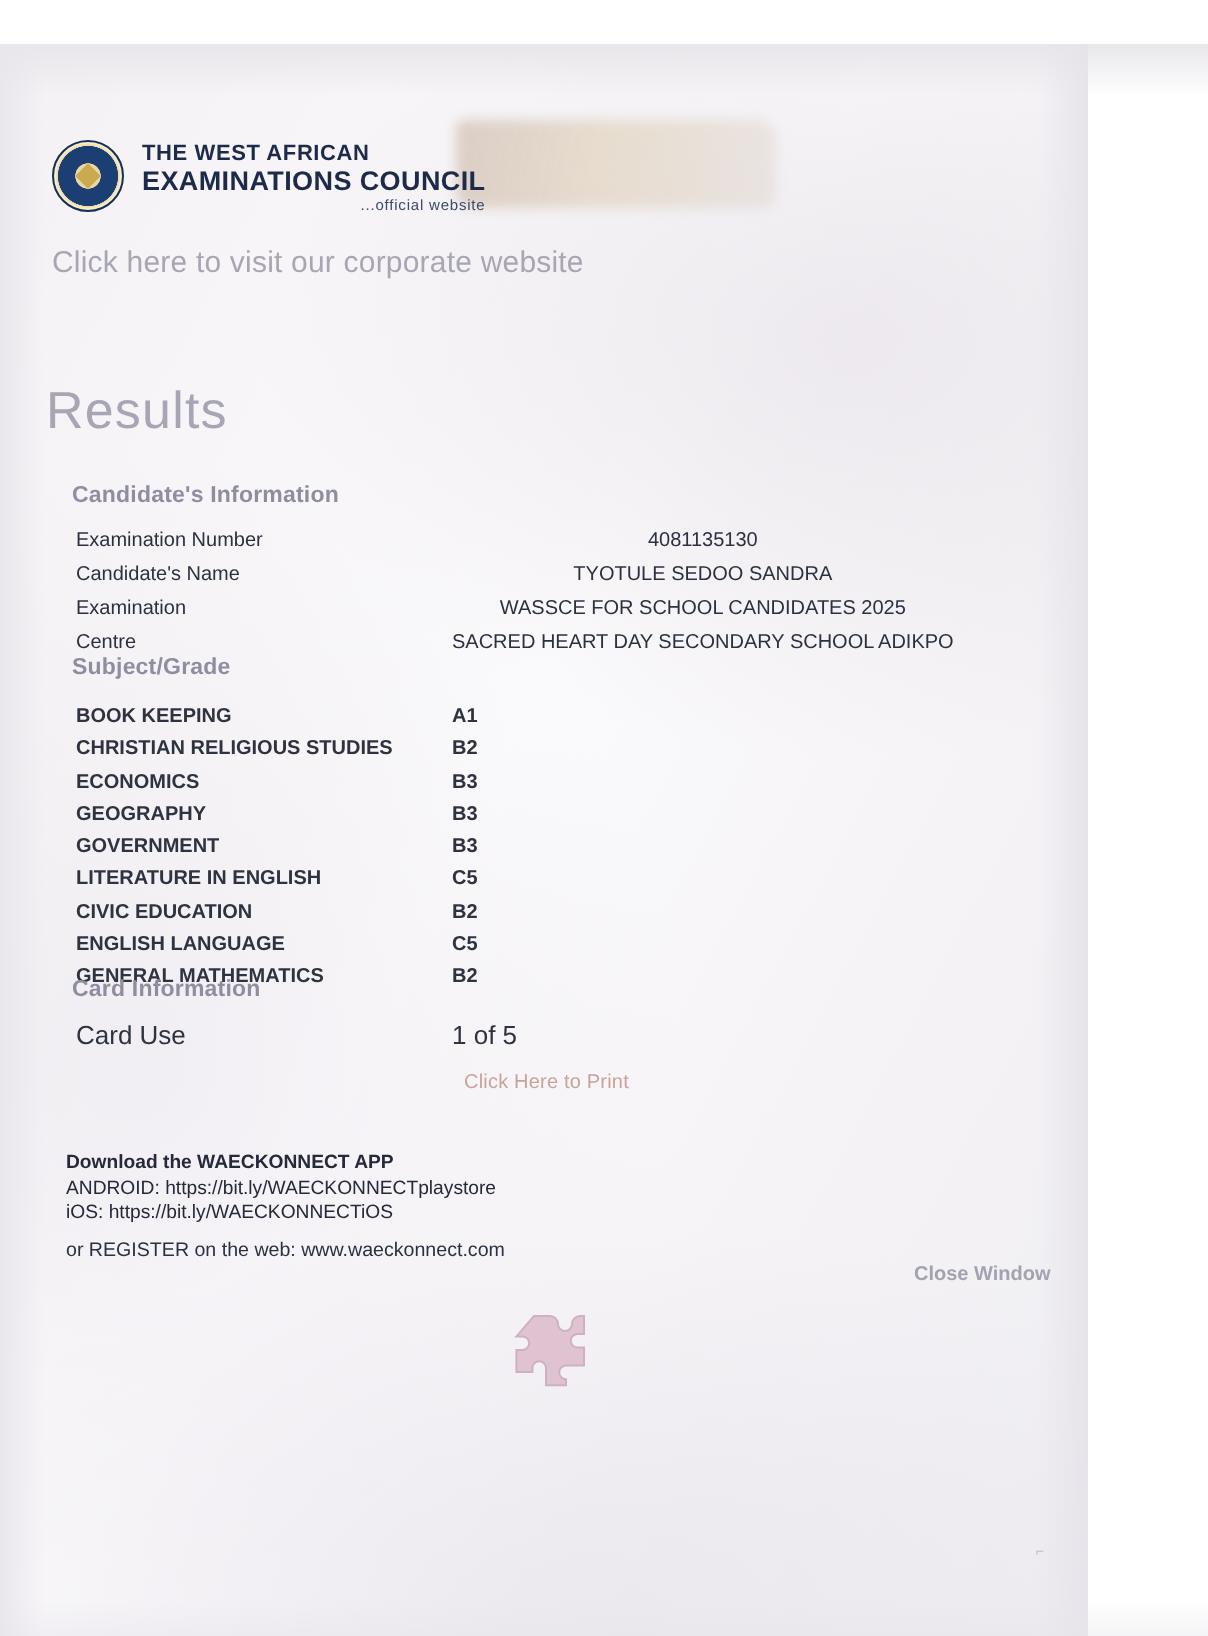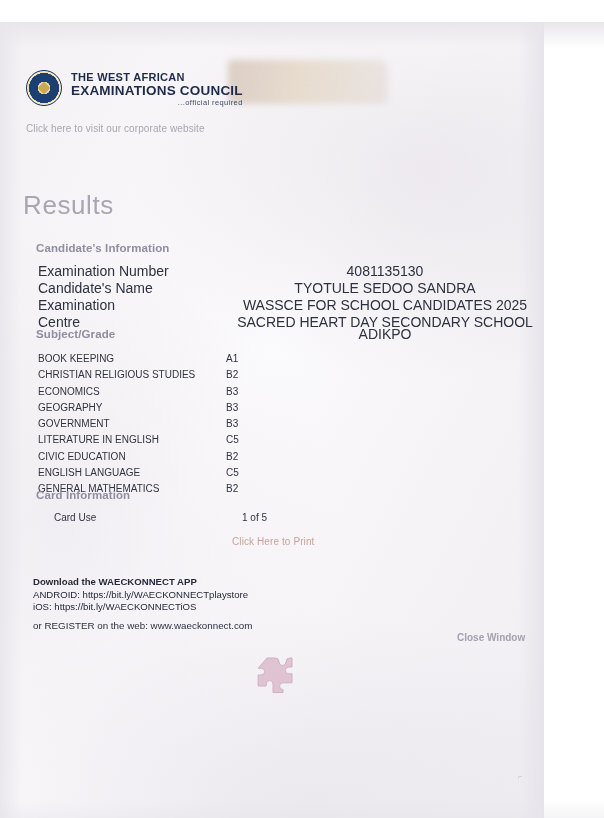--- a/index.html
+++ b/index.html
@@ -97,21 +97,21 @@
   .hdr-line3 {
     font-size: 7.5px;
     color: #3b4a6b;
     text-align: right;
     letter-spacing: 0.4px;
     line-height: 10px;
   }
   .corporate-link {
     position: absolute;
     left: 26px; top: 101px;
-    font-size: 10px;
+    font-size: 15px;
     color: #a9a6b4;
     letter-spacing: 0.1px;
   }
 
   
   .results-title {
     position: absolute;
     left: 23px; top: 168px;
     font-size: 26px;
     color: #a8a5b5;
@@ -127,42 +127,42 @@
     color: #8f8da0;
     letter-spacing: 0.1px;
   }
   #h-candidate { left: 36px; top: 220px; }
   #h-subject   { left: 36px; top: 306px; text-align: center; }
   #h-card      { left: 36px; top: 467px; }
 
   .info-table {
     position: absolute;
     left: 38px; top: 243px;
-    font-size: 14px;
+    font-size: 10px;
     color: #2f3340;
     border-collapse: collapse;
   }
   .info-table td { padding: 0 0 5px 0; vertical-align: top; line-height: 12px; }
   .info-table td.k { width: 188px; color: #2c3140; }
   .info-table td.v { color: #2c3140; text-align: center; }
 
   .grades-table {
     position: absolute;
     left: 38px; top: 331px;
     font-size: 10px;
     color: #2f3340;
     border-collapse: collapse;
   }
-  .grades-table td { padding: 0 0 4.3px 0; line-height: 12px; }
+  .grades-table td { padding: 0 0 4.3px 0; line-height: 12px; font-weight: bold; }
   .grades-table td.sub { width: 188px; }
 
   .card-table {
     position: absolute;
-    left: 54px; top: 490px;
-    font-size: 10px;
+    left: 38px; top: 490px;
+    font-size: 13px;
     color: #2f3340;
     border-collapse: collapse;
   }
   .card-table td { padding: 0; line-height: 12px; }
   .card-table td.k { width: 188px; }
 
   .print-link {
     position: absolute;
     left: 232px; top: 514px;
     font-size: 10px;
@@ -230,21 +230,21 @@
   <div class="edge-left"></div>
   <div class="edge-right"></div>
   <div class="edge-bottom"></div>
   <div class="smudge"></div>
 
   <div class="header">
     <div class="waec-seal"></div>
     <div class="header-text">
       <div class="hdr-line1">THE WEST AFRICAN</div>
       <div class="hdr-line2">EXAMINATIONS COUNCIL</div>
-      <div class="hdr-line3">...official required</div>
+      <div class="hdr-line3">...official website</div>
     </div>
   </div>
 
   <div class="corporate-link">Click here to visit our corporate website</div>
 
   <div class="results-title">Results</div>
 
   <div class="section-heading" id="h-candidate">Candidate's Information</div>
   <table class="info-table">
     <tbody>

